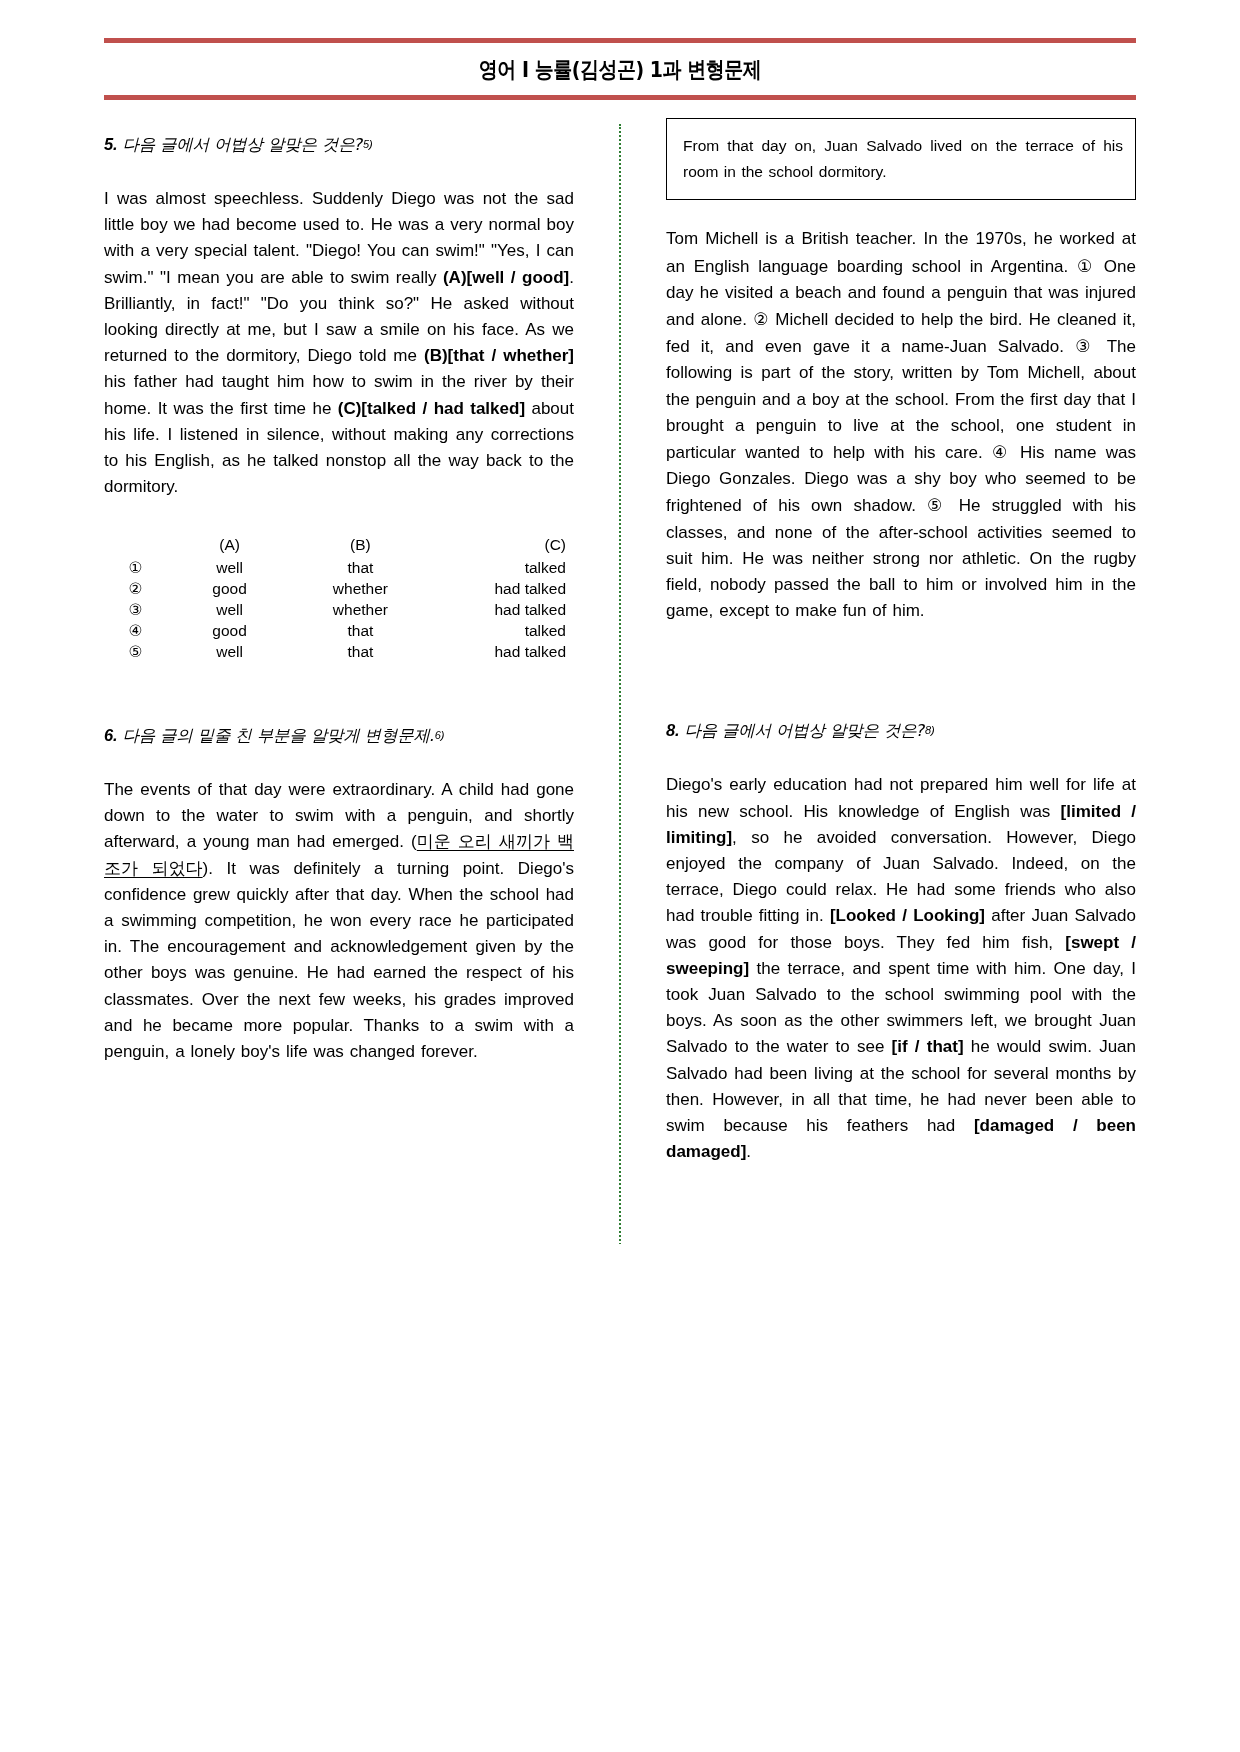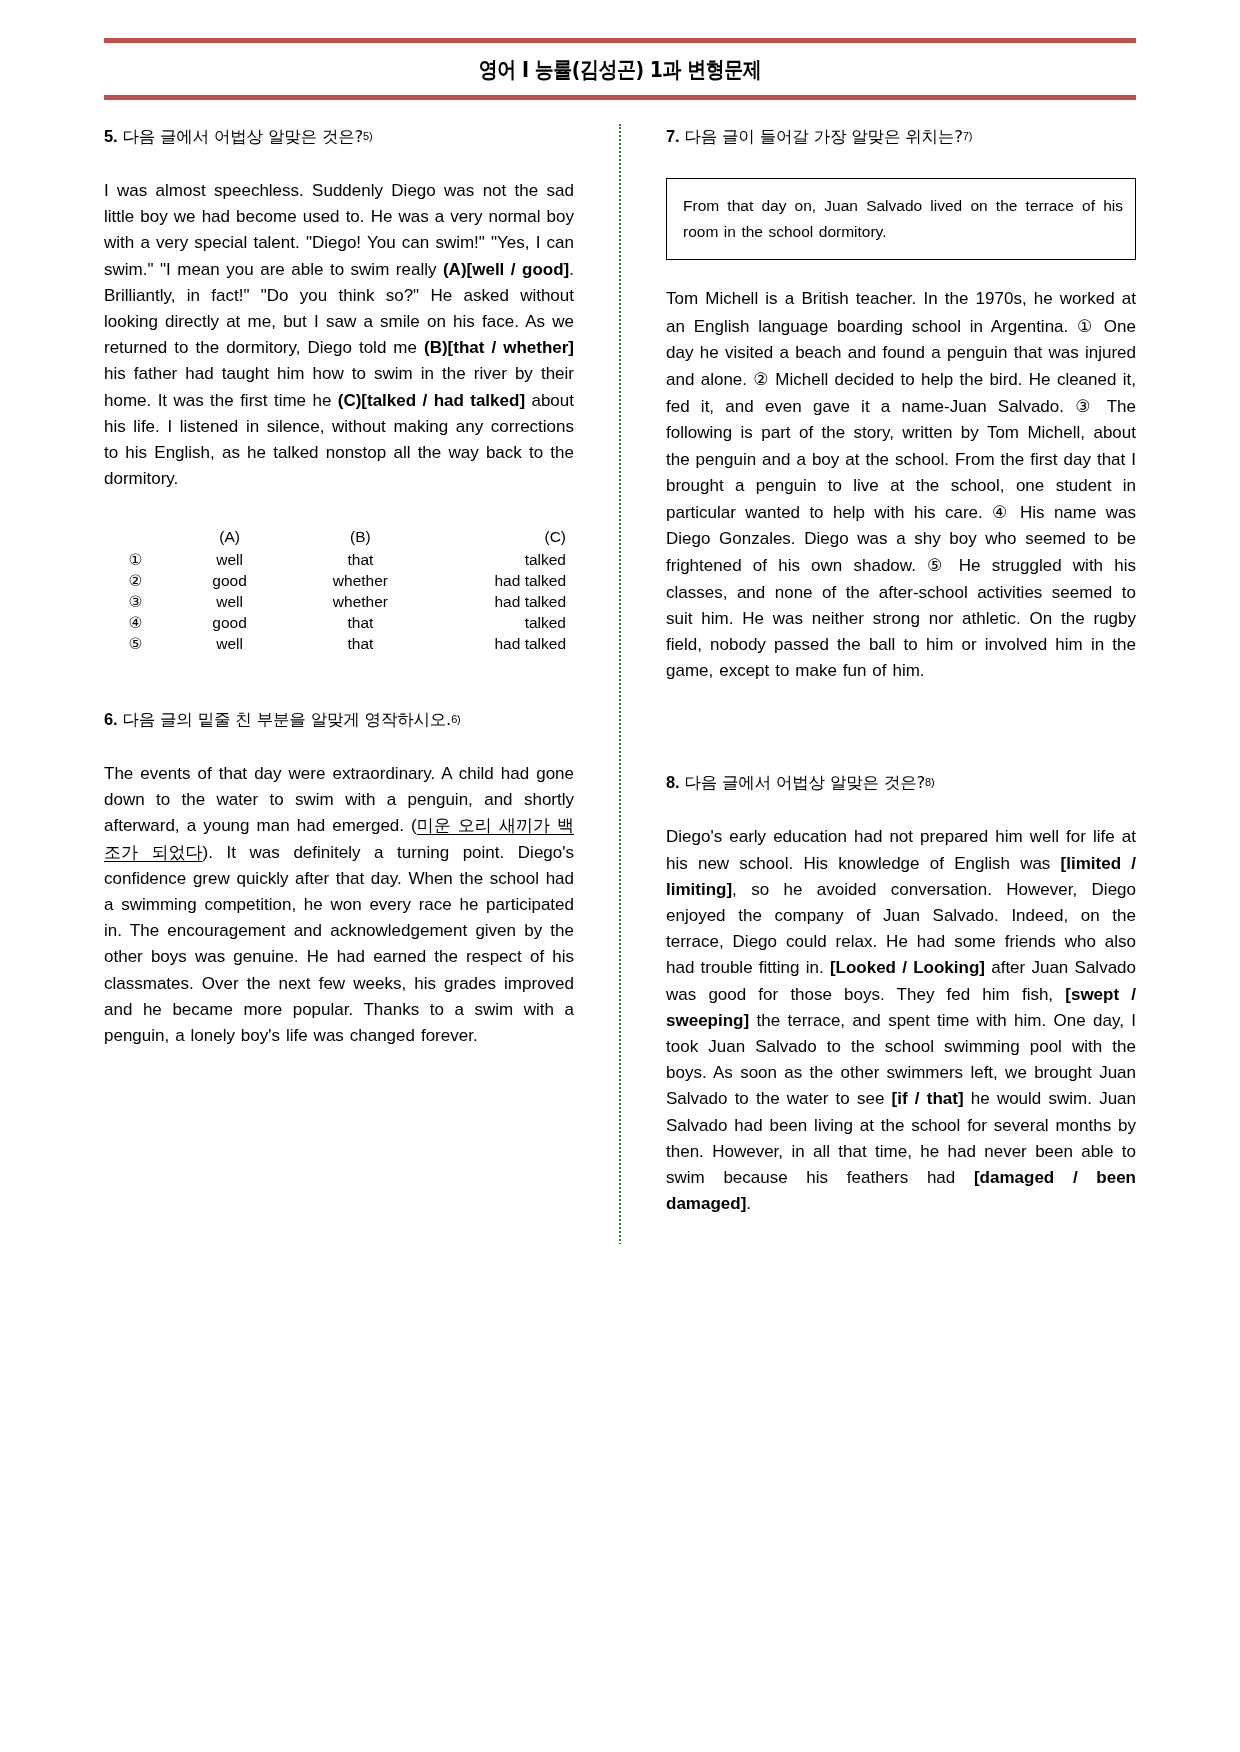--- a/index.html
+++ b/index.html
@@ -72,24 +72,25 @@
     width: 0;
     border-left: 2px dotted #2e7d32;
     height: 1340px;
     margin-top: 6px;
   }
 
   
   .q-head {
     font-size: 16.5px;
     font-weight: normal;
-    margin: 8px 0 30px 0;
+    margin: 16px 0 30px 0;
     letter-spacing: -0.2px;
     font-family: "DejaVu Sans", "Liberation Sans", sans-serif;
     white-space: nowrap;
+    font-style: italic;
   }
   .q-head .qnum {
     font-weight: bold;
     font-family: "Liberation Sans", sans-serif;
   }
   .q-head .sup {
     font-size: 11px;
     vertical-align: 2px;
     font-family: "Liberation Sans", sans-serif;
   }
@@ -230,38 +231,34 @@
               </tr>
             </tbody>
         </table>
       </div>
 
       <div class="spacer-lg"></div>
 
       <div>
         <div class="q-head">
           <span class="qnum">6.</span>
-          <span>다음 글의 밑줄 친 부분을 알맞게 영작하시오.</span><span class="sup">6)</span>
+          <span>다음 글의 밑줄 친 부분을 알맞게 변형문제.</span><span class="sup">6)</span>
         </div>
         <div class="passage"><span>The events of that day were extraordinary. A child had gone down to the water to swim with a penguin, and shortly afterward, a young man had emerged. (</span><span class="uline">미운 오리 새끼가 백조가 되었다</span><span>). It was definitely a turning point. Diego's confidence grew quickly after that day. When the school had a swimming competition, he won every race he participated in. The encouragement and acknowledgement given by the other boys was genuine. He had earned the respect of his classmates. Over the next few weeks, his grades improved and he became more popular. Thanks to a swim with a penguin, a lonely boy's life was changed forever.</span></div>
       </div>
 
     </div>
 
     <div class="col-gap">
       <div class="col-divider"></div>
     </div>
 
     <div class="col col-right">
 
       <div>
-        <div class="q-head">
-          <span class="qnum">7.</span>
-          <span>다음 글이 들어갈 가장 알맞은 위치는?</span><span class="sup">7)</span>
-        </div>
 
         <div class="insert-box">
           <p>From that day on, Juan Salvado lived on the terrace of his room in the school dormitory.</p>
         </div>
 
         <div class="passage"><span>Tom Michell is a British teacher. In the 1970s, he worked at an English language boarding school in Argentina. </span><span class="circ">①</span><span> One day he visited a beach and found a penguin that was injured and alone. </span><span class="circ">②</span><span> Michell decided to help the bird. He cleaned it, fed it, and even gave it a name-Juan Salvado. </span><span class="circ">③</span><span> The following is part of the story, written by Tom Michell, about the penguin and a boy at the school. From the first day that I brought a penguin to live at the school, one student in particular wanted to help with his care. </span><span class="circ">④</span><span> His name was Diego Gonzales. Diego was a shy boy who seemed to be frightened of his own shadow. </span><span class="circ">⑤</span><span> He struggled with his classes, and none of the after-school activities seemed to suit him. He was neither strong nor athletic. On the rugby field, nobody passed the ball to him or involved him in the game, except to make fun of him.</span></div>
       </div>
 
       <div class="spacer-lg"></div>
 

